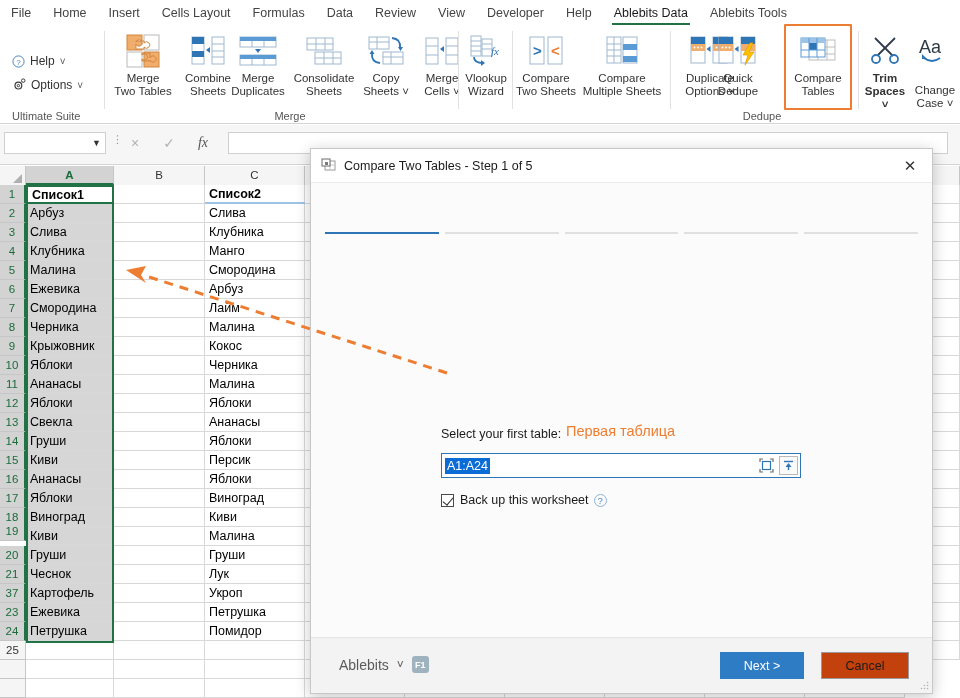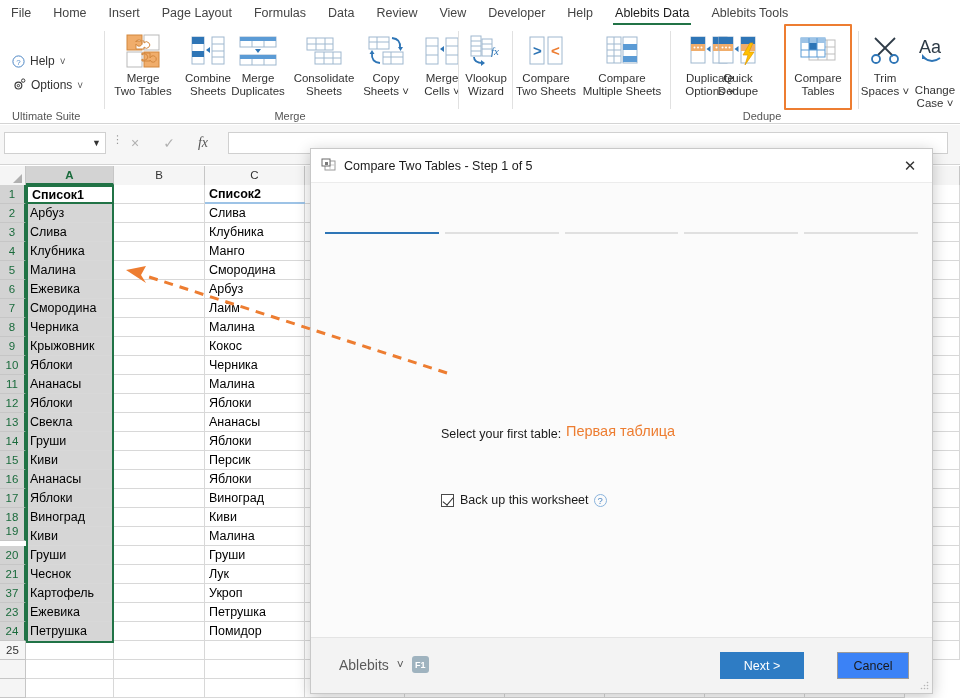--- a/index.html
+++ b/index.html
@@ -203,40 +203,40 @@
     color:#fff; font-size:9px; display:flex; align-items:center; justify-content:center;
     font-weight:bold;
   }
   .btn-next {
     position:absolute; right:128px; top:14px; width:84px; height:27px;
     background:#2e7cc4; color:#fff; border:none;
     font-size:12.5px; font-family:"Liberation Sans", sans-serif;
     display:flex; align-items:center; justify-content:center; cursor:default;
   }
   .btn-cancel {
-    position:absolute; right:23px; top:14px; width:72px; height:27px;
-    background:#3b82f6; color:#1a1a1a; border:1px solid #9a9a9a;
+    position:absolute; right:23px; top:14px; width:88px; height:27px;
+    background:#c2410c; color:#1a1a1a; border:1px solid #9a9a9a;
     font-size:12.5px; font-family:"Liberation Sans", sans-serif;
     display:flex; align-items:center; justify-content:center; cursor:default;
   }
   .resize-grip { position:absolute; right:3px; bottom:3px; width:9px; height:9px; }
 
   svg { display:block; }
   .arrow-layer { position:absolute; left:0; top:0; width:960px; height:698px; pointer-events:none; }
 </style>
 </head>
 <body>
 
 <div id="app">
 
   <div class="tabbar">
     <div class="tab">File</div>
     <div class="tab">Home</div>
     <div class="tab">Insert</div>
-    <div class="tab">Page Layout</div>
+    <div class="tab">Cells Layout</div>
     <div class="tab">Formulas</div>
     <div class="tab">Data</div>
     <div class="tab">Review</div>
     <div class="tab">View</div>
     <div class="tab">Developer</div>
     <div class="tab">Help</div>
     <div class="tab active">Ablebits Data</div>
     <div class="tab">Ablebits Tools</div>
   </div>
 
@@ -485,21 +485,21 @@
           <line x1="11" y1="3" x2="11" y2="22" stroke="#5b9bd5"></line>
           <line x1="19" y1="3" x2="19" y2="22" stroke="#5b9bd5"></line>
         </svg>
       </span>
       <span class="lb">Compare
 Tables</span>
     </div>
 
     <div class="sep" style="left:858px;"></div>
 
-    <div class="btn" style="left:860px; width:50px;">
+    <div class="btn" style="left:860px; width:50px;font-weight:bold;">
       <span class="ic">
         <svg width="32" height="30" viewBox="0 0 32 30">
           <line x1="6" y1="2" x2="24" y2="20" stroke="#2e3b47" stroke-width="1.8"></line>
           <line x1="26" y1="2" x2="9" y2="19" stroke="#2e3b47" stroke-width="1.8"></line>
           <circle cx="7" cy="23" r="4" fill="none" stroke="#2e75b6" stroke-width="1.8"></circle>
           <circle cx="25" cy="23" r="4" fill="none" stroke="#2e75b6" stroke-width="1.8"></circle>
         </svg>
       </span>
       <span class="lb">Trim
 Spaces ˅</span>
@@ -877,20 +877,41 @@
       <div class="s"></div>
       <div class="s"></div>
       <div class="s"></div>
       <div class="s"></div>
     </div>
 
     <div class="dlg-body">
       <div class="f-label">Select your first table:</div>
       <div class="f-annot">Первая таблица</div>
 
+      <div class="range-wrap">
+        <span class="range-val">A1:A24</span>
+        <span class="rng-icons">
+          <span class="rng-ic">
+            <svg width="15" height="15" viewBox="0 0 15 15">
+              <rect x="3.5" y="3.5" width="8" height="8" fill="none" stroke="#2e75b6" stroke-width="1.2"></rect>
+              <path d="M1 4 L1 1 L4 1" fill="none" stroke="#6a6a6a" stroke-width="1.2"></path>
+              <path d="M11 1 L14 1 L14 4" fill="none" stroke="#6a6a6a" stroke-width="1.2"></path>
+              <path d="M14 11 L14 14 L11 14" fill="none" stroke="#6a6a6a" stroke-width="1.2"></path>
+              <path d="M4 14 L1 14 L1 11" fill="none" stroke="#6a6a6a" stroke-width="1.2"></path>
+            </svg>
+          </span>
+          <span class="rng-ic boxed">
+            <svg width="13" height="13" viewBox="0 0 13 13">
+              <line x1="2" y1="2.5" x2="11" y2="2.5" stroke="#2e75b6" stroke-width="1.4"></line>
+              <path d="M6.5 4 L9.5 8 L3.5 8 z" fill="#2e75b6"></path>
+              <line x1="6.5" y1="8" x2="6.5" y2="11" stroke="#2e75b6" stroke-width="1.4"></line>
+            </svg>
+          </span>
+        </span>
+      </div>
 
       <div class="chk-row">
         <span class="chkbox"></span>
         <span>Back up this worksheet</span>
         <span class="qmark">?</span>
       </div>
     </div>
 
     <div class="dlg-foot">
       <div class="ablebits-menu">

